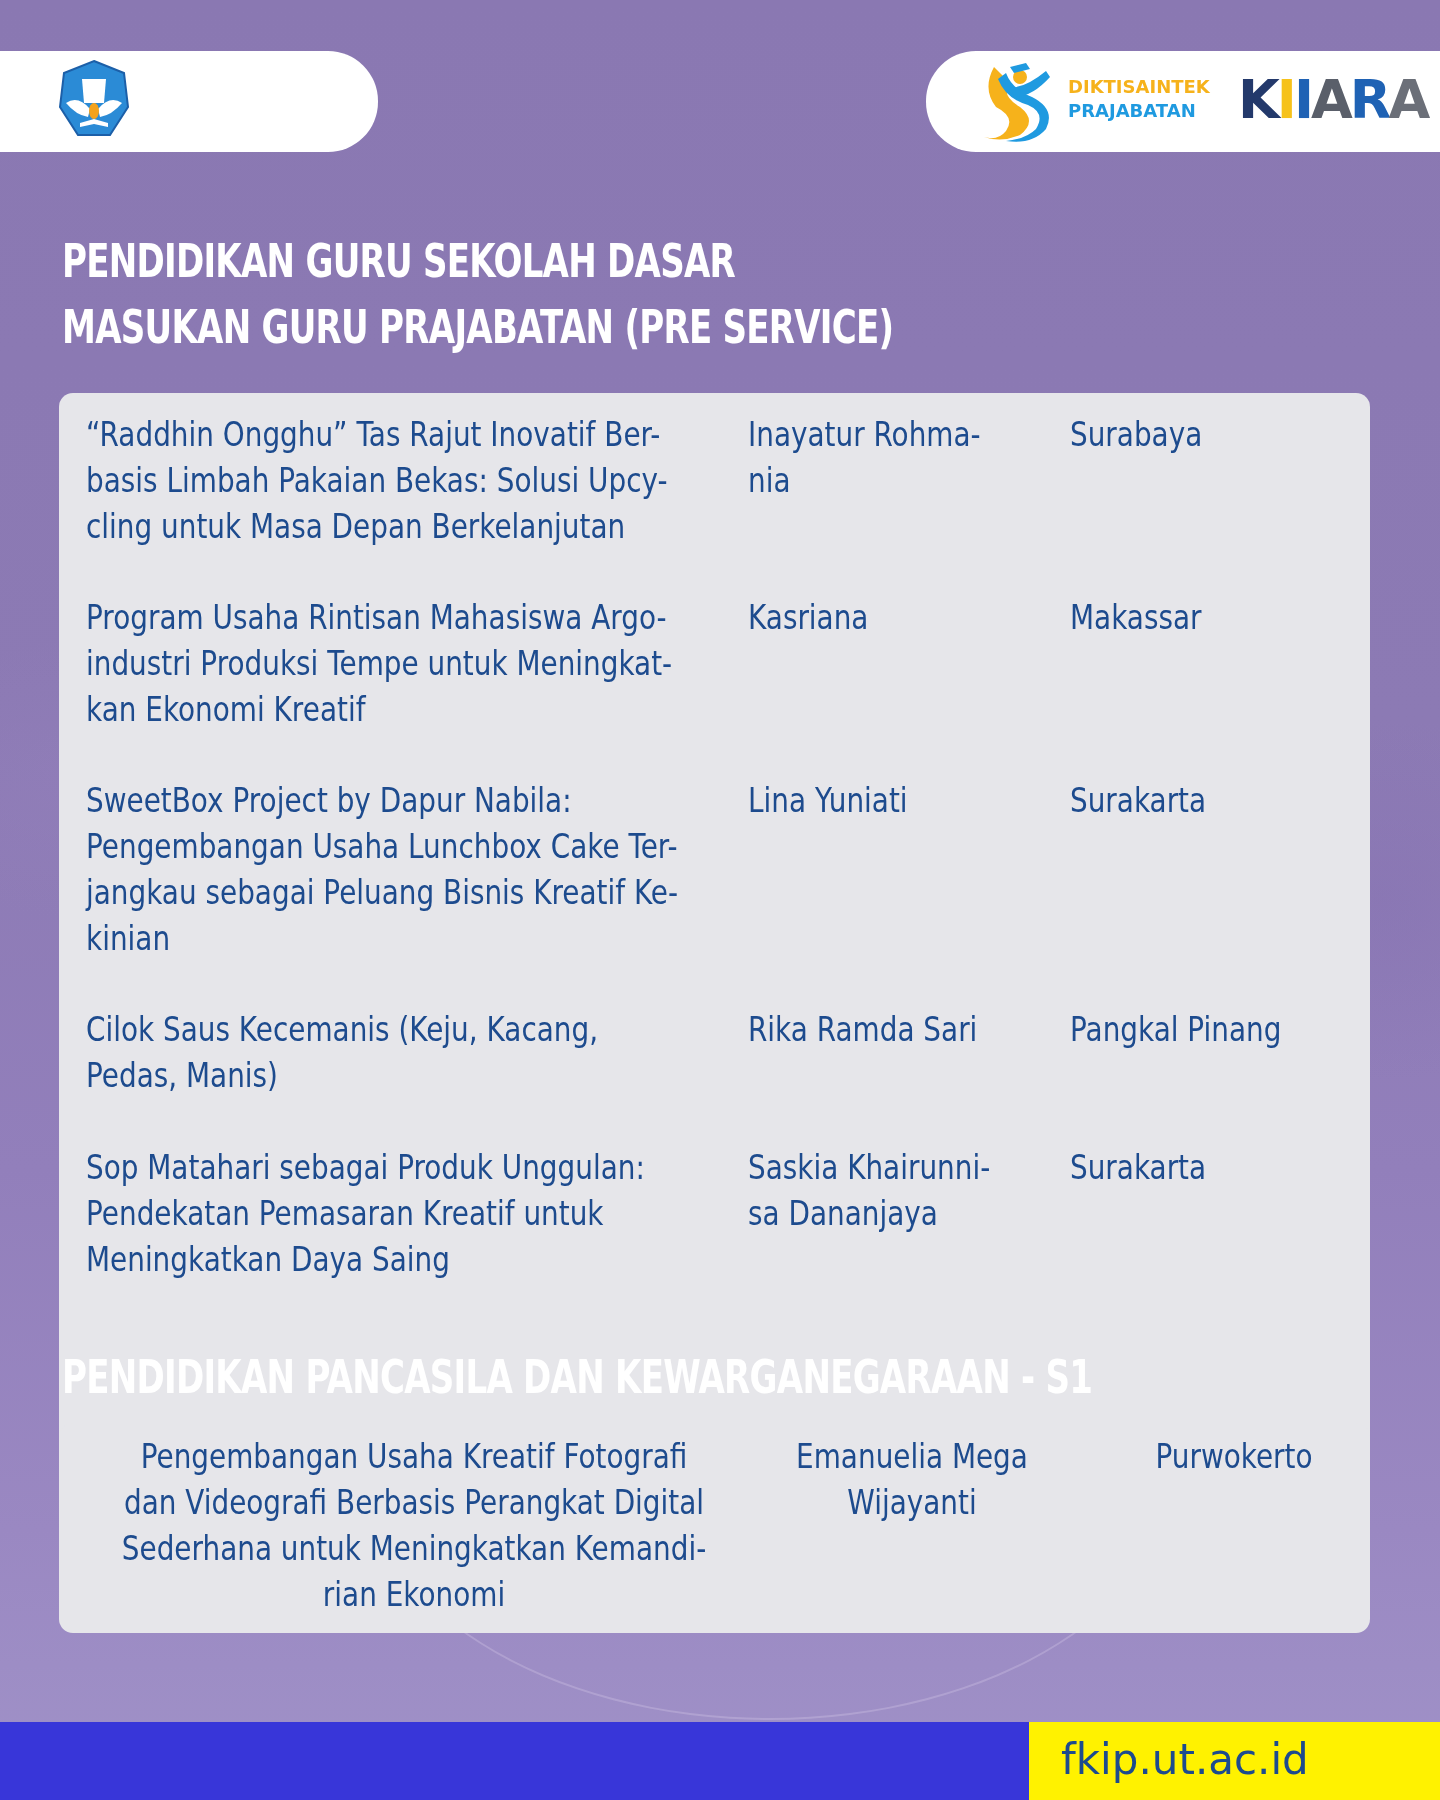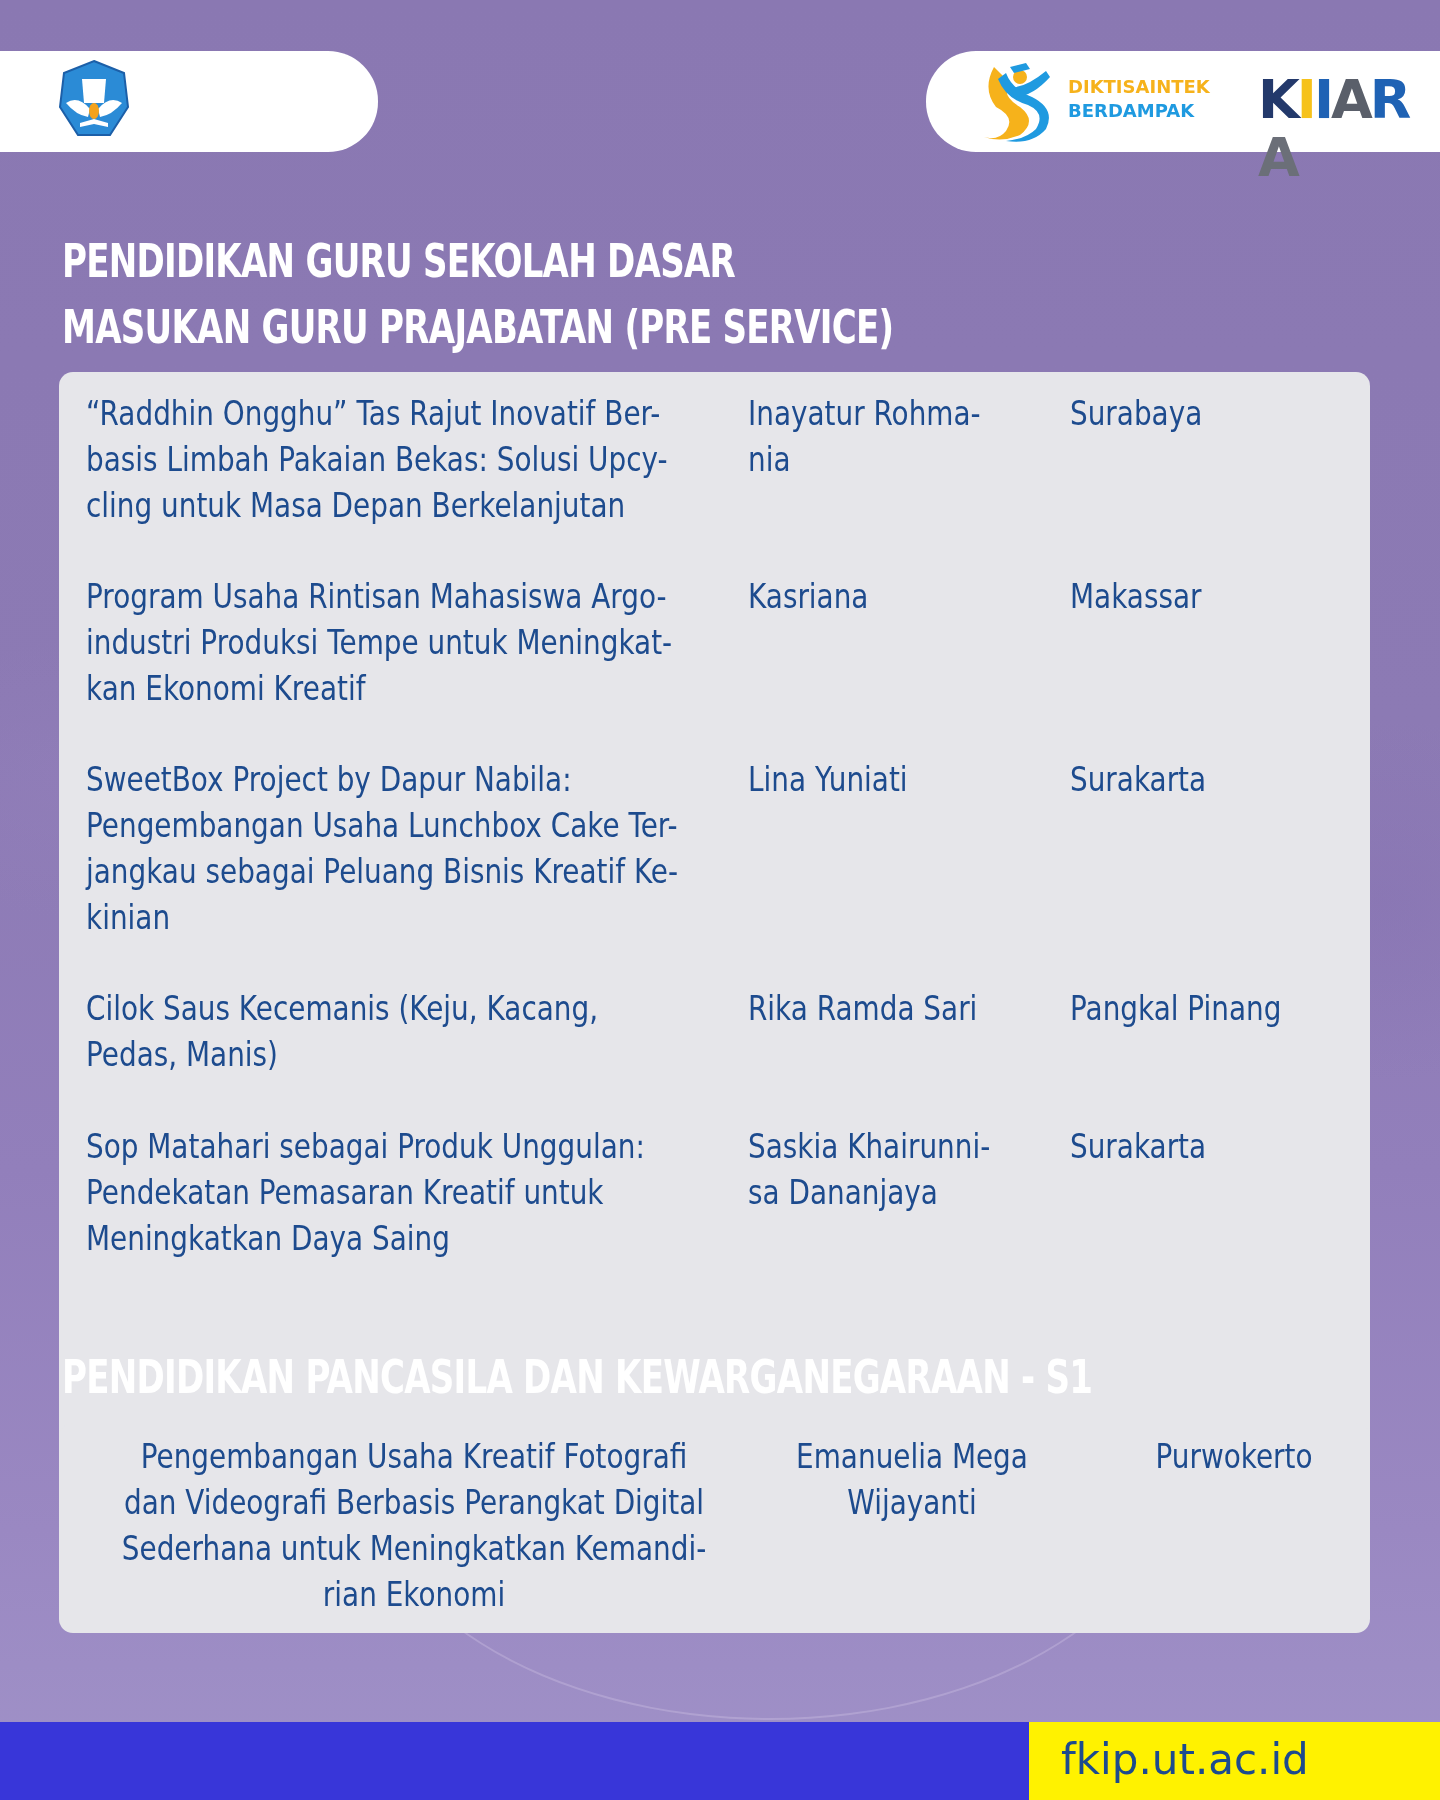--- a/index.html
+++ b/index.html
@@ -51,42 +51,41 @@
     .dikti-text {
       position: absolute; left: 142px; top: 24px;
       font-family: "DejaVu Sans", sans-serif; font-weight: bold; font-size: 18px; line-height: 24px;
     }
     .dikti-line1 { color: #f6b21b; display: block; }
     .dikti-line2 { color: #1f9ae0; display: block; }
     .kiara {
       position: absolute; left: 312px; top: 20px; height: 58px;
       font-family: "DejaVu Sans", sans-serif; font-weight: bold; font-size: 54px; line-height: 58px;
       letter-spacing: -3px;
-      margin-left: 20px;
     }
     .kiara span { display: inline-block; }
 
     
     .section-title {
       position: absolute; left: 62px;
       font-family: "DejaVu Sans", sans-serif; font-weight: bold;
       color: #ffffff; font-size: 46px; line-height: 66px;
       letter-spacing: -1px; text-transform: uppercase;
       transform: scaleX(0.74); transform-origin: left center;
       white-space: nowrap;
     }
     .title-1 { top: 228px; }
     .title-2 { top: 1344px; }
 
     
     .card {
       position: absolute; left: 59px; width: 1311px;
       background: #e6e6ea; border-radius: 14px;
     }
-    .card-1 { top: 372px; height: 1090px; }
+    .card-1 { top: 393px; height: 1090px; }
     .card-2 { top: 1423px; height: 210px; text-align: center; }
     .row { position: absolute; left: 0; right: 0; }
     .cell {
       position: absolute; top: 0;
       font-family: "DejaVu Sans", sans-serif;
       color: #1d4b8e; font-size: 34px; line-height: 46px;
       transform: scaleX(0.82); transform-origin: left top;
       white-space: pre-line;
     }
     .c-title { left: 27px; width: 800px; }
@@ -131,21 +130,21 @@
     <svg width="80" height="86" viewBox="0 0 80 86">
       <path d="M18 8 Q6 30 20 48 Q40 58 30 72 Q22 82 8 78 Q26 84 44 76 Q62 62 44 48 Q24 36 34 24 Z" fill="#f6b21b"></path>
       <path d="M22 20 Q30 40 52 46 Q70 54 60 70 Q50 80 30 82 Q56 86 70 70 Q80 50 56 38 Q36 30 30 14 Z" fill="#1f9ae0"></path>
       <path d="M34 28 Q48 30 70 12 L74 18 Q56 38 38 38 Z" fill="#1f9ae0"></path>
       <circle cx="44" cy="18" r="7" fill="#f6b21b"></circle>
       <path d="M34 8 L50 4 L54 10 L38 14 Z" fill="#1f9ae0"></path>
     </svg>
   </div>
   <div class="dikti-text">
     <span class="dikti-line1">DIKTISAINTEK</span>
-    <span class="dikti-line2">BERDAMPAK</span>
+    <span class="dikti-line2">PRAJABATAN</span>
   </div>
   <div class="kiara">
     <span style="color:#23396b">K</span><span style="color:#f6c21b">I</span><span style="color:#1f62b4">I</span><span style="color:#5a5f6a">A</span><span style="color:#1f62b4">R</span><span style="color:#6b6f78">A</span>
   </div>
 </div>
 
 <div class="section-title title-1">
   <div>PENDIDIKAN GURU SEKOLAH DASAR</div>
   <div>MASUKAN GURU PRAJABATAN (PRE SERVICE)</div>
 </div>

